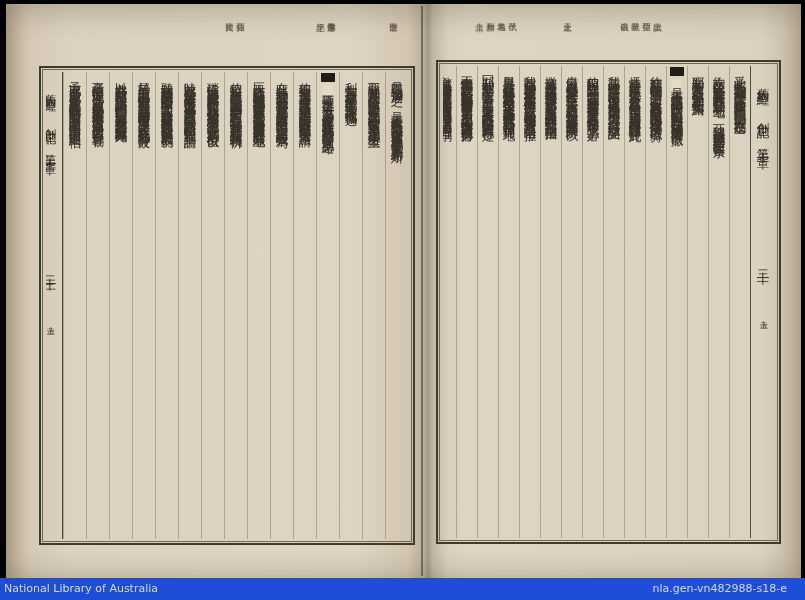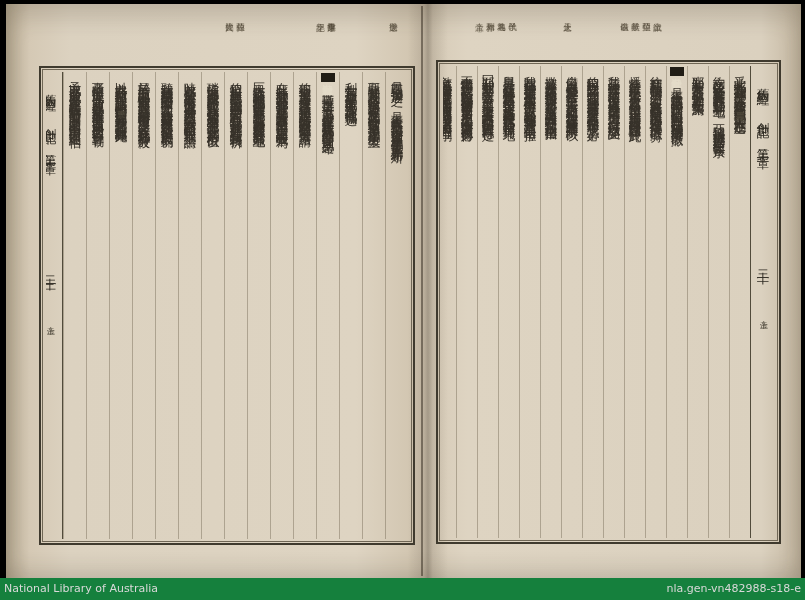--- a/index.html
+++ b/index.html
@@ -66,24 +66,24 @@
     writing-mode:vertical-rl;text-orientation:upright;
     font-size:8.5px;letter-spacing:0;
     color:rgba(72,63,48,.55);
   }
   .frag .fcol{display:block;line-height:11px;}
   .f0{left:613px;} .f1{left:556px;} .f2{left:468px;}
   .f3{left:382px;} .f4{left:309px;} .f5{left:218px;}
   
   .footer{
     position:absolute;left:0;bottom:0;width:805px;height:22px;
-    background:#15803d;color:#d9d9d9;font-size:11px;
+    background:#1d4ed8;color:#d9d9d9;font-size:11px;
   }
   .footer .lib{position:absolute;left:4px;top:4px;}
-  .footer .ref{position:absolute;right:4px;top:4px;}
+  .footer .ref{position:absolute;right:18px;top:4px;}
 </style>
 </head>
 <body>
 
 <div class="paper">
   <div class="fold-shadow"></div>
   <div class="fold-line"></div>
 
   <div class="frag f0">
     <span class="fcol">上帝欲試</span>

